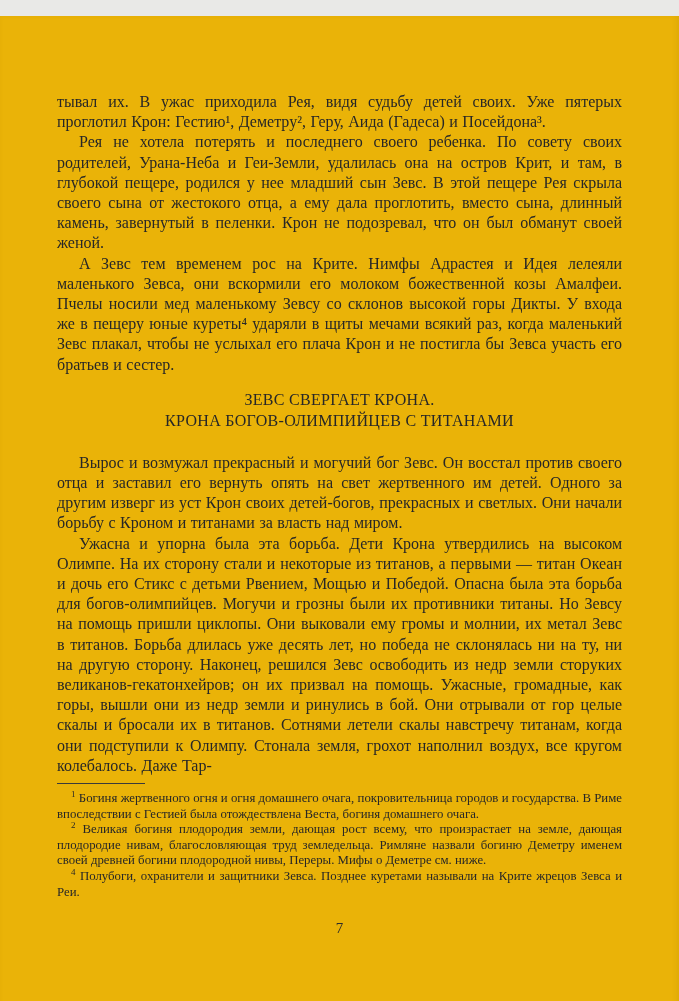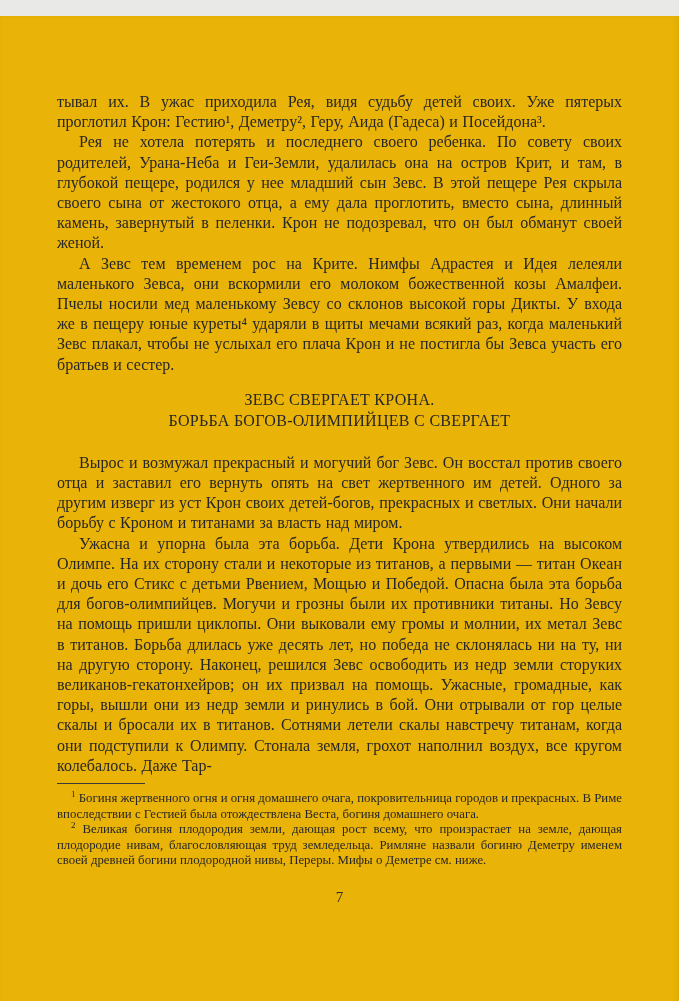--- a/index.html
+++ b/index.html
@@ -70,30 +70,31 @@
 <div class="page">
 
   <div class="body-text">
     <p class="para">тывал их. В ужас приходила Рея, видя судьбу детей своих. Уже пятерых проглотил Крон: Гестию¹, Деметру², Геру, Аида (Гадеса) и Посейдона³.</p>
     <p class="para indent">Рея не хотела потерять и последнего своего ребенка. По совету своих родителей, Урана-Неба и Геи-Земли, удалилась она на остров Крит, и там, в глубокой пещере, родился у нее младший сын Зевс. В этой пещере Рея скрыла своего сына от жестокого отца, а ему дала проглотить, вместо сына, длинный камень, завернутый в пеленки. Крон не подозревал, что он был обманут своей женой.</p>
     <p class="para indent">А Зевс тем временем рос на Крите. Нимфы Адрастея и Идея лелеяли маленького Зевса, они вскормили его молоком божественной козы Амалфеи. Пчелы носили мед маленькому Зевсу со склонов высокой горы Дикты. У входа же в пещеру юные куреты⁴ ударяли в щиты мечами всякий раз, когда маленький Зевс плакал, чтобы не услыхал его плача Крон и не постигла бы Зевса участь его братьев и сестер.</p>
   </div>
 
   <h2 class="chapter-heading">
     <span>ЗЕВС СВЕРГАЕТ КРОНА.</span><br>
-    <span>БОРЬБА БОГОВ-ОЛИМПИЙЦЕВ С СВЕРГАЕТ</span>
+    <span>КРОНА БОГОВ-ОЛИМПИЙЦЕВ С ТИТАНАМИ</span>
   </h2>
 
   <div class="body-text">
     <p class="para indent">Вырос и возмужал прекрасный и могучий бог Зевс. Он восстал против своего отца и заставил его вернуть опять на свет жертвенного им детей. Одного за другим изверг из уст Крон своих детей-богов, прекрасных и светлых. Они начали борьбу с Кроном и титанами за власть над миром.</p>
     <p class="para indent">Ужасна и упорна была эта борьба. Дети Крона утвердились на высоком Олимпе. На их сторону стали и некоторые из титанов, а первыми — титан Океан и дочь его Стикс с детьми Рвением, Мощью и Победой. Опасна была эта борьба для богов-олимпийцев. Могучи и грозны были их противники титаны. Но Зевсу на помощь пришли циклопы. Они выковали ему громы и молнии, их метал Зевс в титанов. Борьба длилась уже десять лет, но победа не склонялась ни на ту, ни на другую сторону. Наконец, решился Зевс освободить из недр земли сторуких великанов-гекатонхейров; он их призвал на помощь. Ужасные, громадные, как горы, вышли они из недр земли и ринулись в бой. Они отрывали от гор целые скалы и бросали их в титанов. Сотнями летели скалы навстречу титанам, когда они подступили к Олимпу. Стонала земля, грохот наполнил воздух, все кругом колебалось. Даже Тар-</p>
   </div>
 
   <div class="footnote-rule"></div>
 
   <div class="footnotes">
-    <p class="footnote"><sup>1</sup><span> Богиня жертвенного огня и огня домашнего очага, покровительница городов и прекрасных. В Риме впоследствии с Гестией была отождествлена Веста, богиня домашнего очага.</span></p>
+    <p class="footnote"><sup>1</sup><span> Богиня жертвенного огня и огня домашнего очага, покровительница городов и государства. В Риме впоследствии с Гестией была отождествлена Веста, богиня домашнего очага.</span></p>
     <p class="footnote"><sup>2</sup><span> Великая богиня плодородия земли, дающая рост всему, что произрастает на земле, дающая плодородие нивам, благословляющая труд земледельца. Римляне назвали богиню Деметру именем своей древней богини плодородной нивы, Переры. Мифы о Деметре см. ниже.</span></p>
+    <p class="footnote"><sup>4</sup><span> Полубоги, охранители и защитники Зевса. Позднее куретами называли на Крите жрецов Зевса и Реи.</span></p>
   </div>
 
   <div class="page-number">7</div>
 
 </div>
 
 </body></html>

